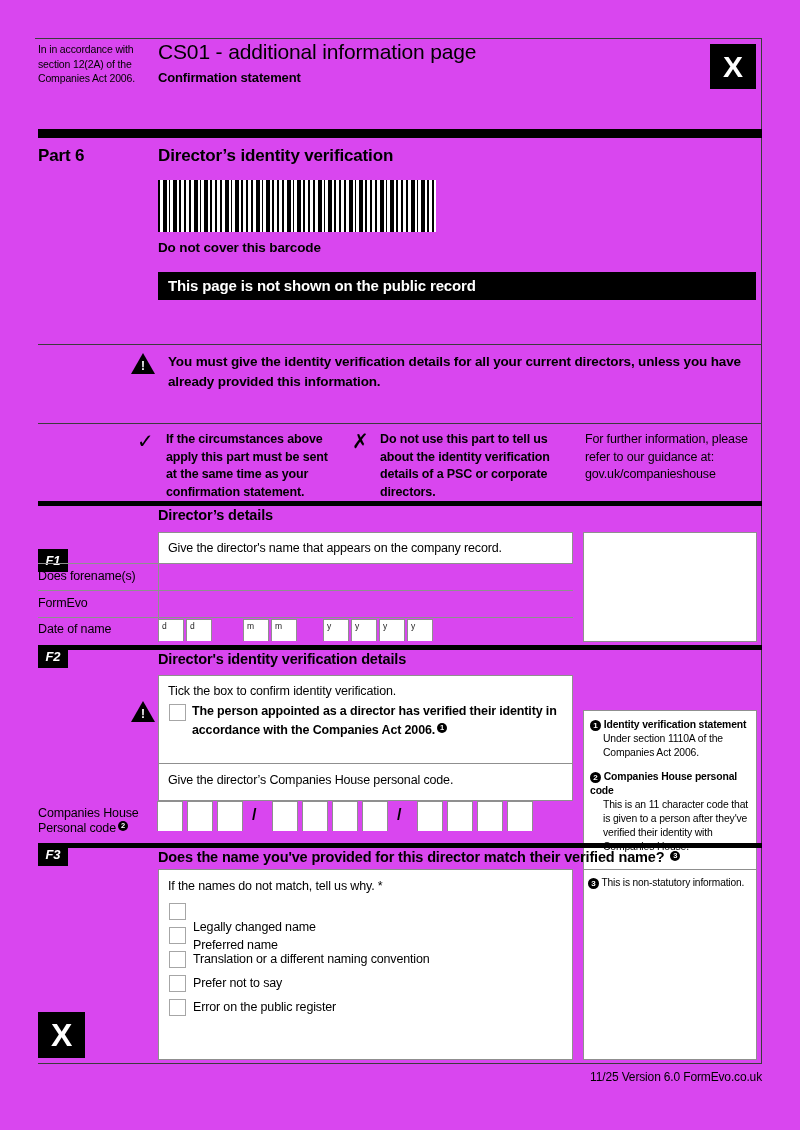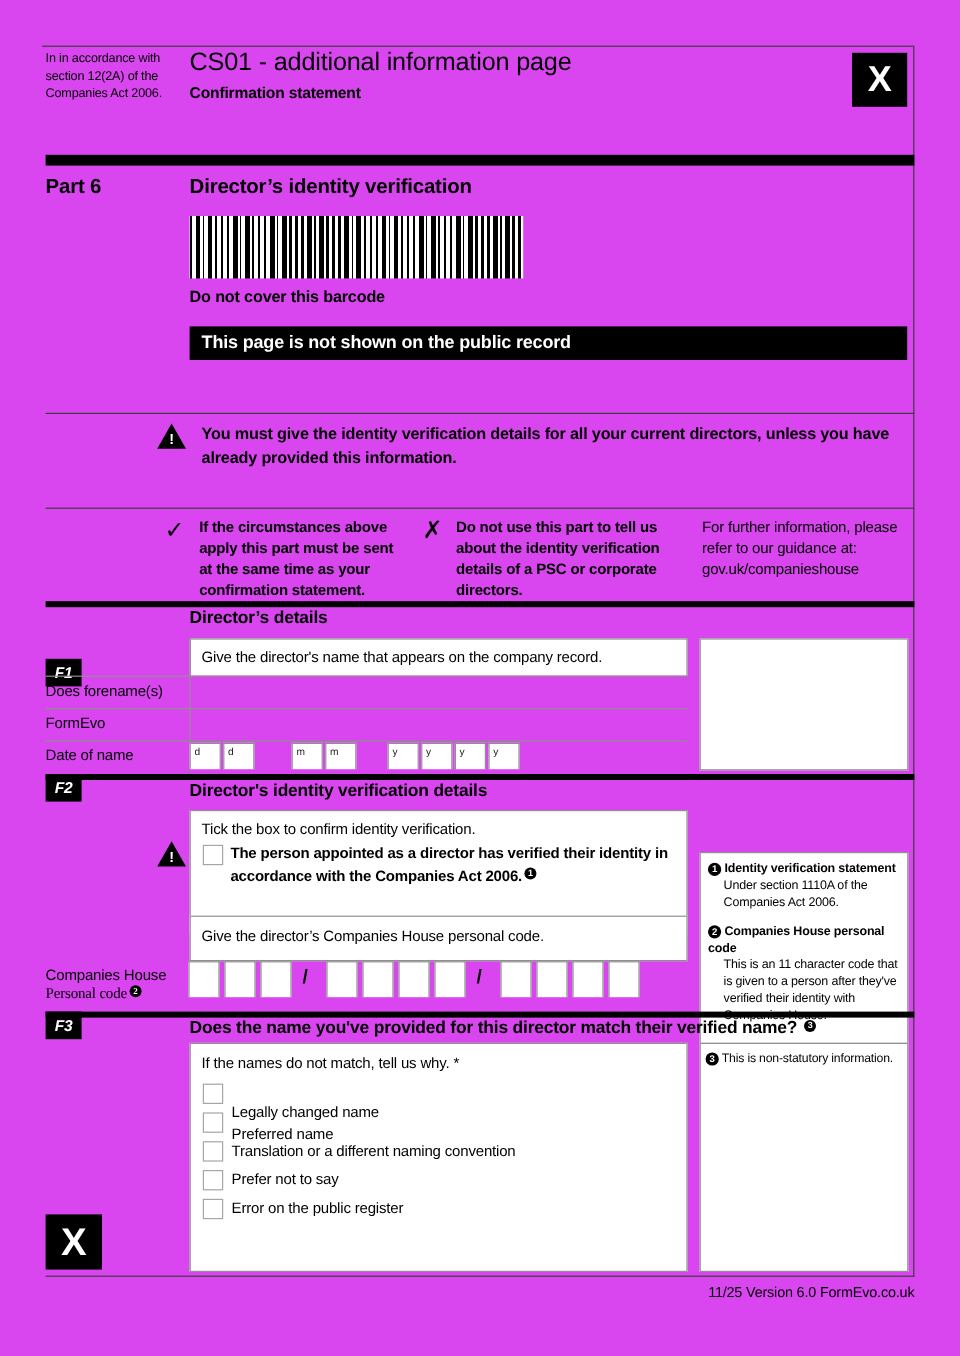--- a/index.html
+++ b/index.html
@@ -114,21 +114,21 @@
     <div class="abs hint" style="left:9px;top:7px;">Tick the box to confirm identity verification.</div>
     <div class="abs cb" style="left:10px;top:28px;"></div>
     <div class="abs" style="left:33px;top:26px;width:376px;font-size:12.5px;font-weight:bold;line-height:1.5;"><span>The person appointed as a director has verified their identity in accordance with the Companies Act 2006.</span><span class="ref sup">1</span></div>
   </div>
 
   <div class="abs bordered" style="left:158px;top:763px;width:415px;height:38px;">
     <div class="hint" style="padding:8px 9px;">Give the director’s Companies House personal code.</div>
   </div>
 
   <div class="abs lbl" style="left:38px;top:806px;">Companies House</div>
-  <div class="abs lbl" style="left:38px;top:821px;font-family:Liberation Serif, serif;"><span>Personal code</span><span class="ref sup">2</span></div>
+  <div class="abs lbl" style="left:38px;top:821px;"><span>Personal code</span><span class="ref sup">2</span></div>
 
   <div class="charbox" style="left:157px;top:801px;"></div>
   <div class="charbox" style="left:187px;top:801px;"></div>
   <div class="charbox" style="left:217px;top:801px;"></div>
   <div class="slash" style="left:252px;top:806px;">/</div>
   <div class="charbox" style="left:272px;top:801px;"></div>
   <div class="charbox" style="left:302px;top:801px;"></div>
   <div class="charbox" style="left:332px;top:801px;"></div>
   <div class="charbox" style="left:362px;top:801px;"></div>
   <div class="slash" style="left:397px;top:806px;">/</div>

